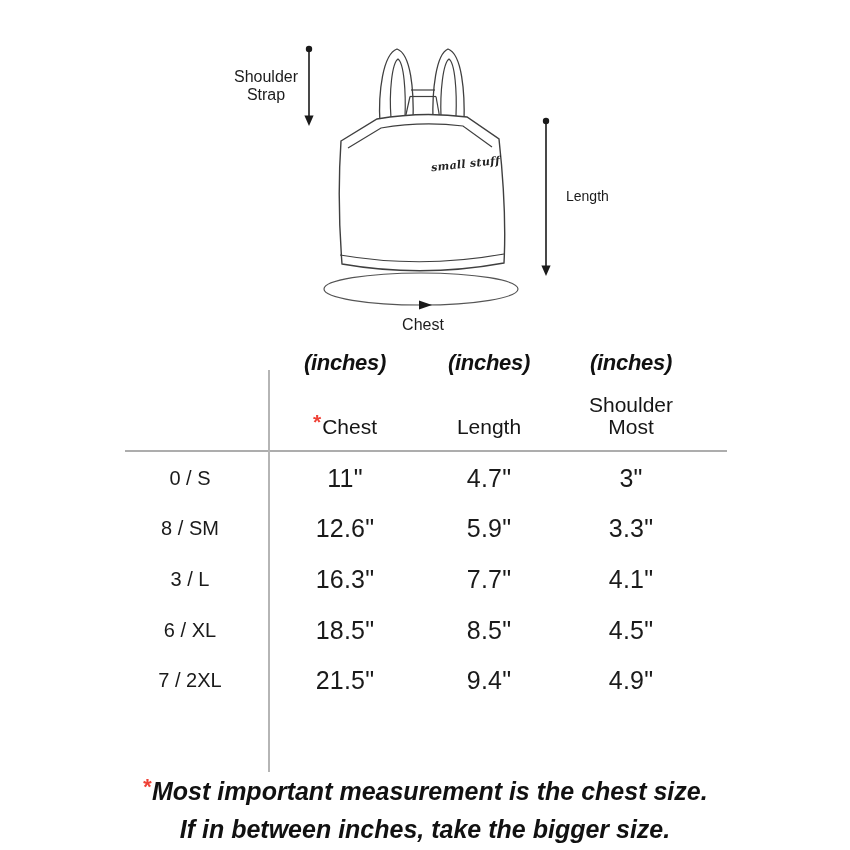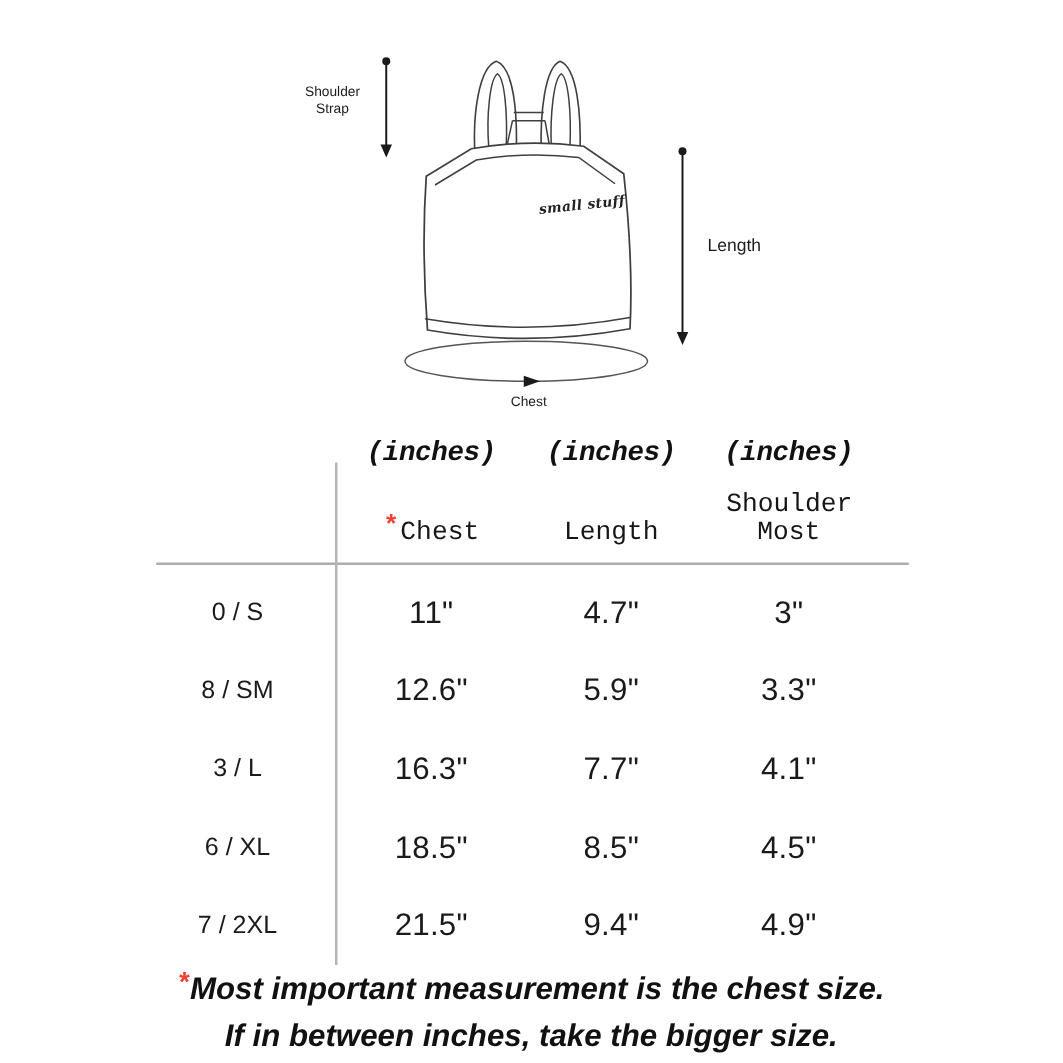--- a/index.html
+++ b/index.html
@@ -1,43 +1,43 @@
 <!DOCTYPE html>
 <html><head>
 <meta charset="utf-8">
 <style>
   html,body{margin:0;padding:0;background:#ffffff;}
   #page{position:relative;width:850px;height:850px;background:#ffffff;overflow:hidden;
         font-family:"Liberation Sans",sans-serif;color:#161616;}
 
   
   #diagram-svg{position:absolute;left:0;top:0;width:850px;height:340px;pointer-events:none;}
-  .diag-label{position:absolute;font-size:11px;color:#1c1c1c;line-height:1.15;}
+  .diag-label{position:absolute;font-size:16px;color:#1c1c1c;line-height:1.15;}
   #shoulder-strap-label{left:216px;top:68px;width:100px;text-align:center;}
   #length-label{left:566px;top:188px;font-size:14px;}
   #chest-label{left:383px;top:316px;width:80px;text-align:center;}
   #brand-script{position:absolute;left:431px;top:157px;width:80px;
      font-family:"DejaVu Serif",serif;font-style:italic;font-weight:bold;
      font-size:11px;color:#222;transform:rotate(-6deg);letter-spacing:.3px;}
 
   
   .grid-row{display:grid;grid-template-columns:160px 150px 138px 146px;}
   #table-header{position:absolute;left:110px;top:350px;width:594px;height:89px;}
   .head-cell{display:flex;flex-direction:column;justify-content:space-between;
-             align-items:center;height:89px;text-align:center;font-family:Liberation Mono, monospace;}
+             align-items:center;height:89px;text-align:center;}
   .unit{font-size:22px;font-weight:bold;font-style:italic;letter-spacing:-.3px;color:#111;}
   .col-label{font-size:21px;color:#161616;line-height:1.08;}
   .col-label .ast{color:#ef4136;font-size:21px;font-weight:bold;position:relative;top:-5px;margin-right:1px;}
   #col-head-shoulder .col-label{max-width:100px;}
 
   #header-rule{position:absolute;left:125px;top:450px;width:602px;height:2px;background:#adadad;}
   #vertical-rule{position:absolute;left:268px;top:370px;width:1.5px;height:402px;background:#b5b5b5;}
 
   #table-body{position:absolute;left:110px;top:453px;width:594px;}
-  .body-row{height:50.6px;align-items:center;margin-top:12px;}
+  .body-row{height:50.6px;align-items:center;}
   .size-cell{font-size:20px;text-align:center;color:#1a1a1a;}
   .val-cell{font-size:25px;text-align:center;color:#1a1a1a;letter-spacing:.2px;}
 
   
   #footnote{position:absolute;left:0;top:760px;width:850px;text-align:center;
             font-weight:bold;font-style:italic;font-size:25px;color:#111;line-height:1.5;margin-top:13px;}
   #footnote .ast{color:#ef4136;position:relative;top:-6px;font-size:22px;margin-right:1px;}
 </style>
 </head>
 <body>

